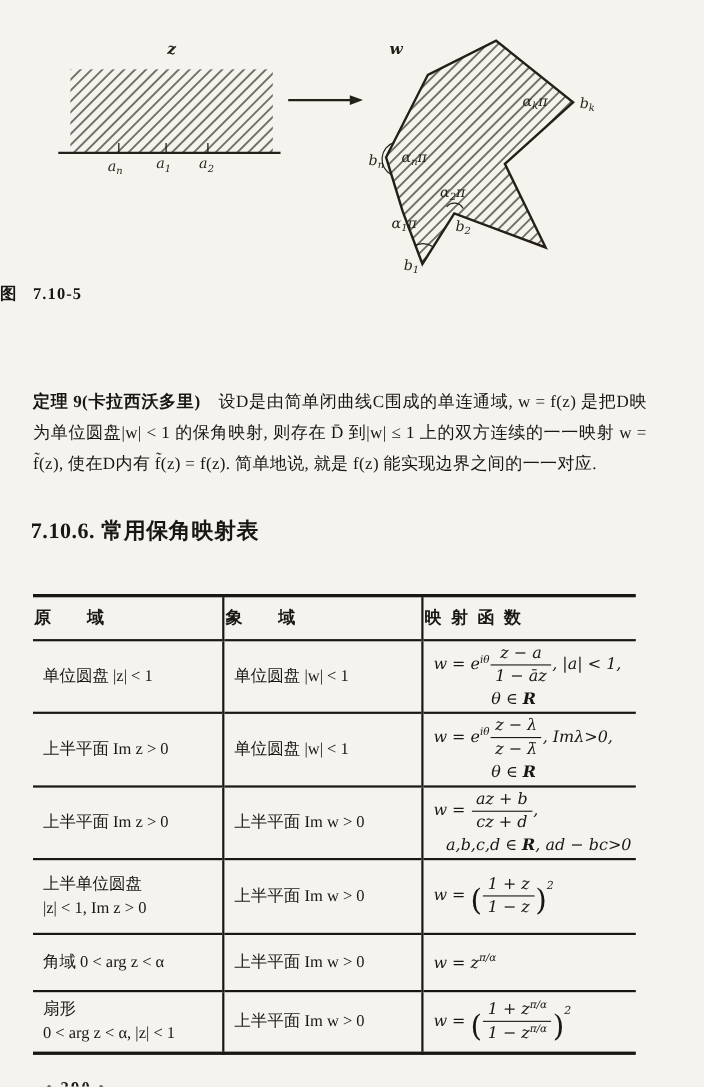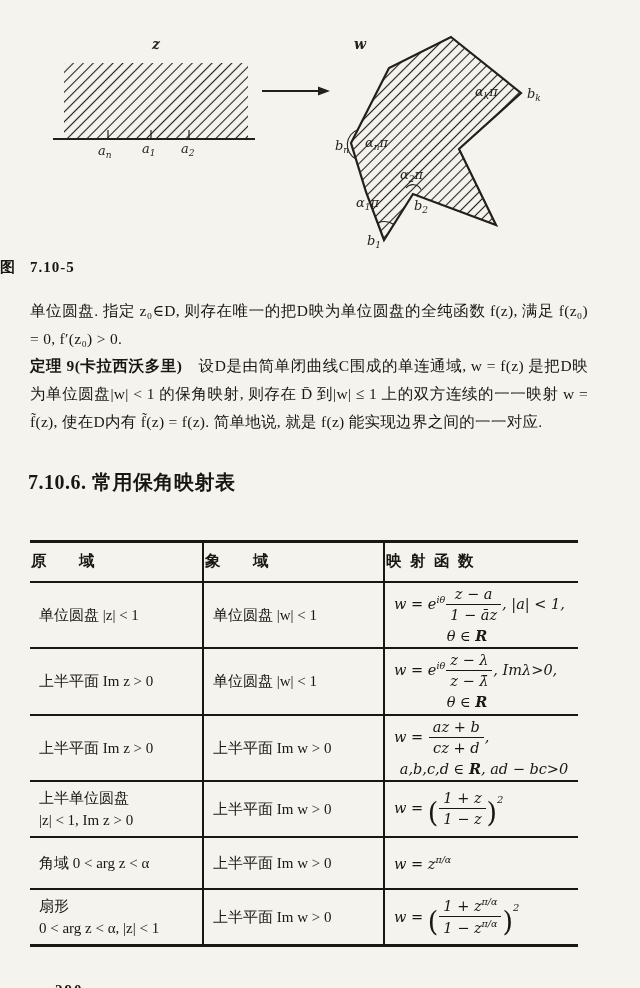--- a/index.html
+++ b/index.html
@@ -27,30 +27,30 @@
   .mtable col.c1{width:173px;} .mtable col.c2{width:181px;} .mtable col.c3{width:194px;}
   .mtable tr{border-bottom:2px solid #1a1712;}
   .mtable tr.hdr{border-top:3.5px solid #1a1712;border-bottom:2.5px solid #1a1712;height:40px;}
   .mtable tr.last{border-bottom:3.5px solid #1a1712;}
   .mtable th{font-weight:bold;text-align:left;font-size:15.5px;}
   .mtable th .sp2{letter-spacing:2.1em;margin-right:-2.1em;}
   .mtable th .sp05{letter-spacing:0.55em;margin-right:-0.55em;}
   .mtable td{vertical-align:middle;padding:2px 4px 2px 9px;}
   .mtable td+td,.mtable th+th{border-left:2px solid #1a1712;}
   .r1{height:56px;} .r2{height:60px;} .r3{height:62px;}
-  .r4{height:56px;} .r5{height:52px;} .r6{height:56px;}
+  .r4{height:68px;} .r5{height:52px;} .r6{height:56px;}
   .dcell div{line-height:22px;}
   .fcell{font-size:14.5px;line-height:1.2;padding-right:2px;}
   .math{font-style:italic;font-family:"DejaVu Serif","Liberation Serif",serif;}
   .math sup{font-size:9.5px;font-style:italic;}
   .frac{display:inline-block;vertical-align:-0.75em;text-align:center;line-height:1.25;margin:0 1px;}
   .frac .num{display:block;padding:0 4px 1px 4px;border-bottom:1.3px solid #1a1712;}
   .frac .den{display:block;padding:1px 4px 0 4px;}
   .fline2{display:block;text-align:center;padding:3px 34px 0 0;}
-  .fline2.left{text-align:center;padding:3px 0 0 0;font-style:italic;}
+  .fline2.left{text-align:right;padding:3px 0 0 0;font-style:italic;}
   .bigp{font-style:normal;font-size:27px;vertical-align:-0.32em;font-weight:400;}
   .psup{font-size:10px;position:relative;top:-11px;font-style:italic;}
   .bsym{font-weight:bold;}
 </style>
 </head>
 <body>
 
 <div class="page">
 
   <svg class="fig" width="548" height="232" viewBox="40 25 548 232">
@@ -93,21 +93,20 @@
       <text x="404" y="182"><tspan>α</tspan><tspan class="ts" dy="3">2</tspan><tspan dy="-3">π</tspan></text>
       <text x="369" y="150"><tspan>α</tspan><tspan class="ts" dy="3">n</tspan><tspan dy="-3">π</tspan></text>
       <text x="479" y="99"><tspan>α</tspan><tspan class="ts" dy="3">k</tspan><tspan dy="-3">π</tspan></text>
     </g>
   </svg>
 
   <div class="caption">
     <span>图</span><span class="gap"></span><span>7.10-5</span>
   </div>
 
-  <div class="para" style="top:297px;">单位圆盘. 指定 z₀∈D, 则存在唯一的把D映为单位圆盘的全纯函数 f(z), 满足 f(z₀) = 0, f′(z₀) &gt; 0.</div>
 
   <div class="para" style="top:352px;"><span class="lead">定理 9(卡拉西沃多里)</span><span>　设D是由简单闭曲线C围成的单连通域, w = f(z) 是把D映为单位圆盘|w| &lt; 1 的保角映射, 则存在 D̄ 到|w| ≤ 1 上的双方连续的一一映射 w = f̃(z), 使在D内有 f̃(z) = f(z). 简单地说, 就是 f(z) 能实现边界之间的一一对应.</span></div>
 
   <div class="heading">7.10.6. 常用保角映射表</div>
 
   <table class="mtable">
     <colgroup>
         <col class="c1">
         <col class="c2">
         <col class="c3">

